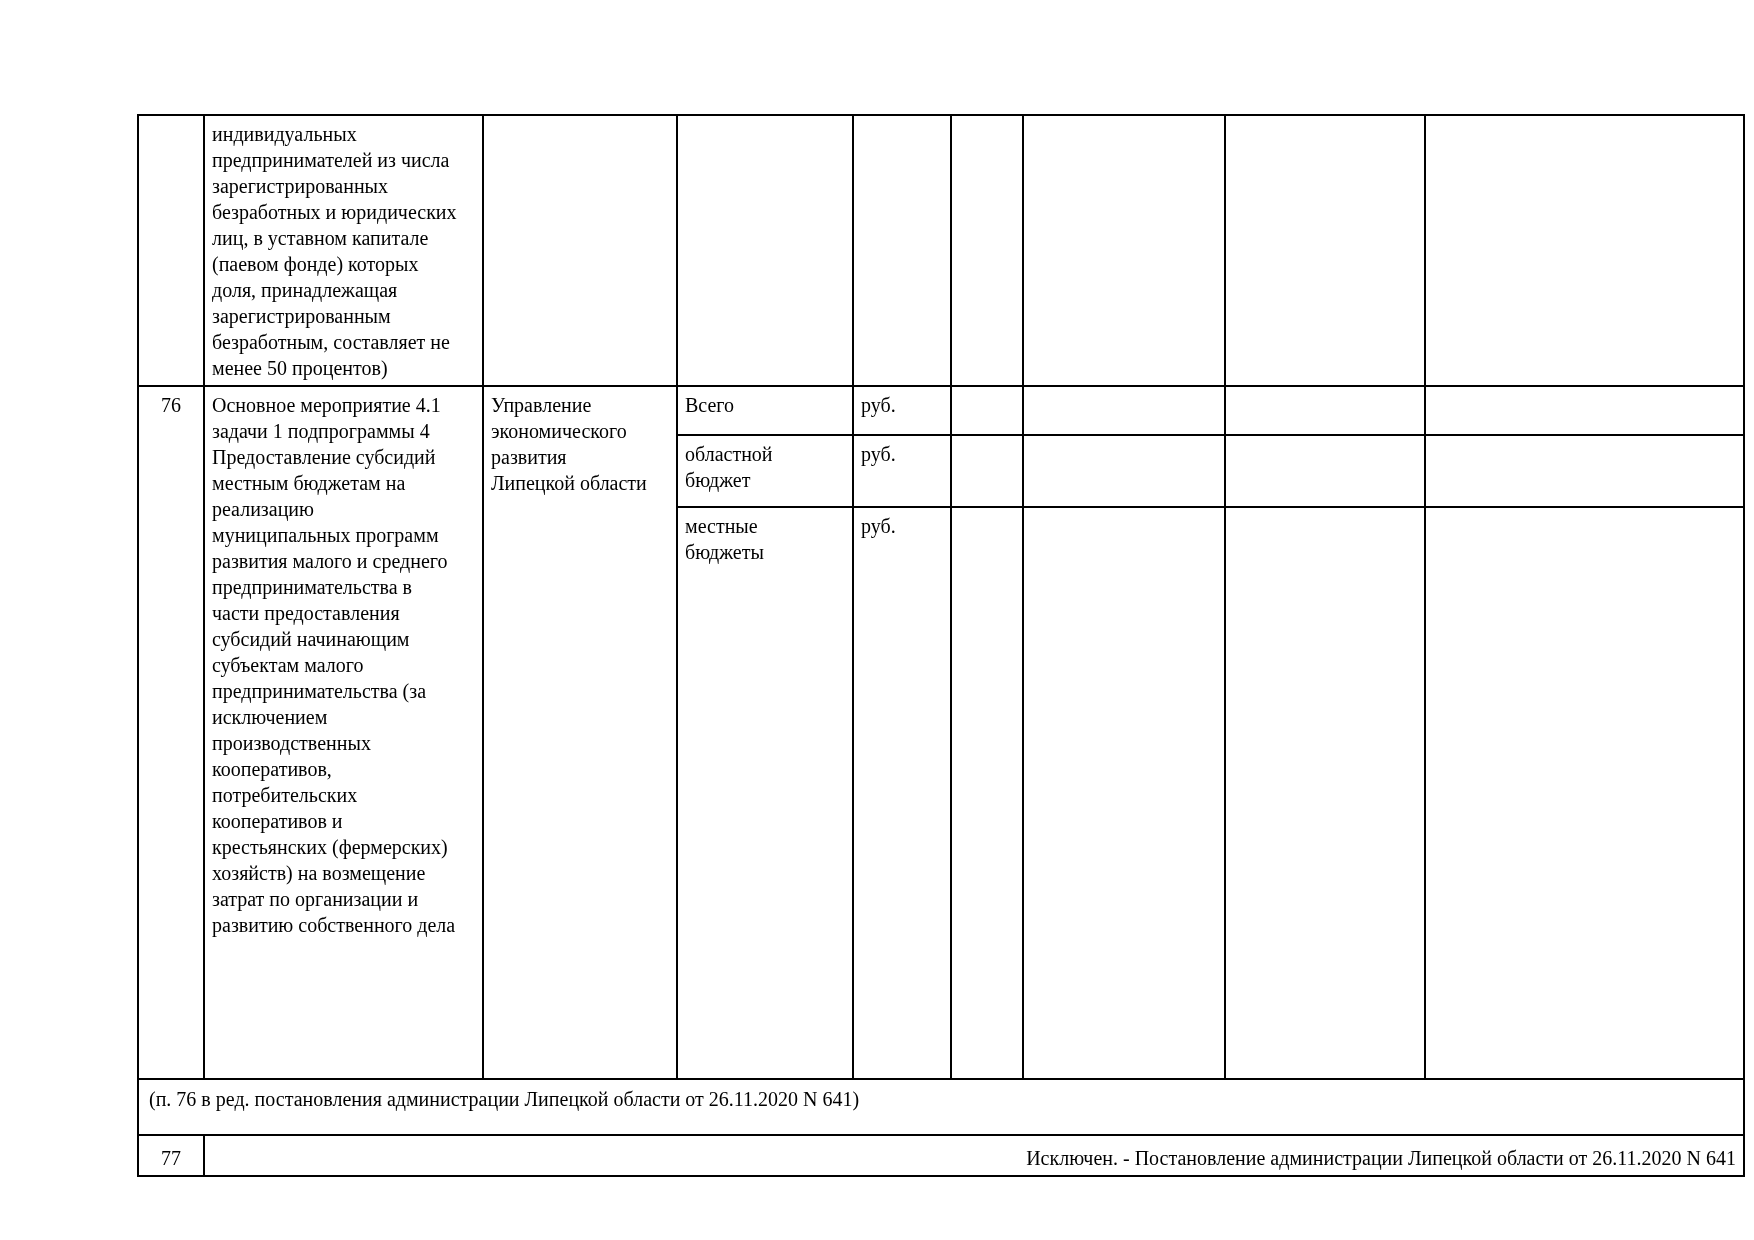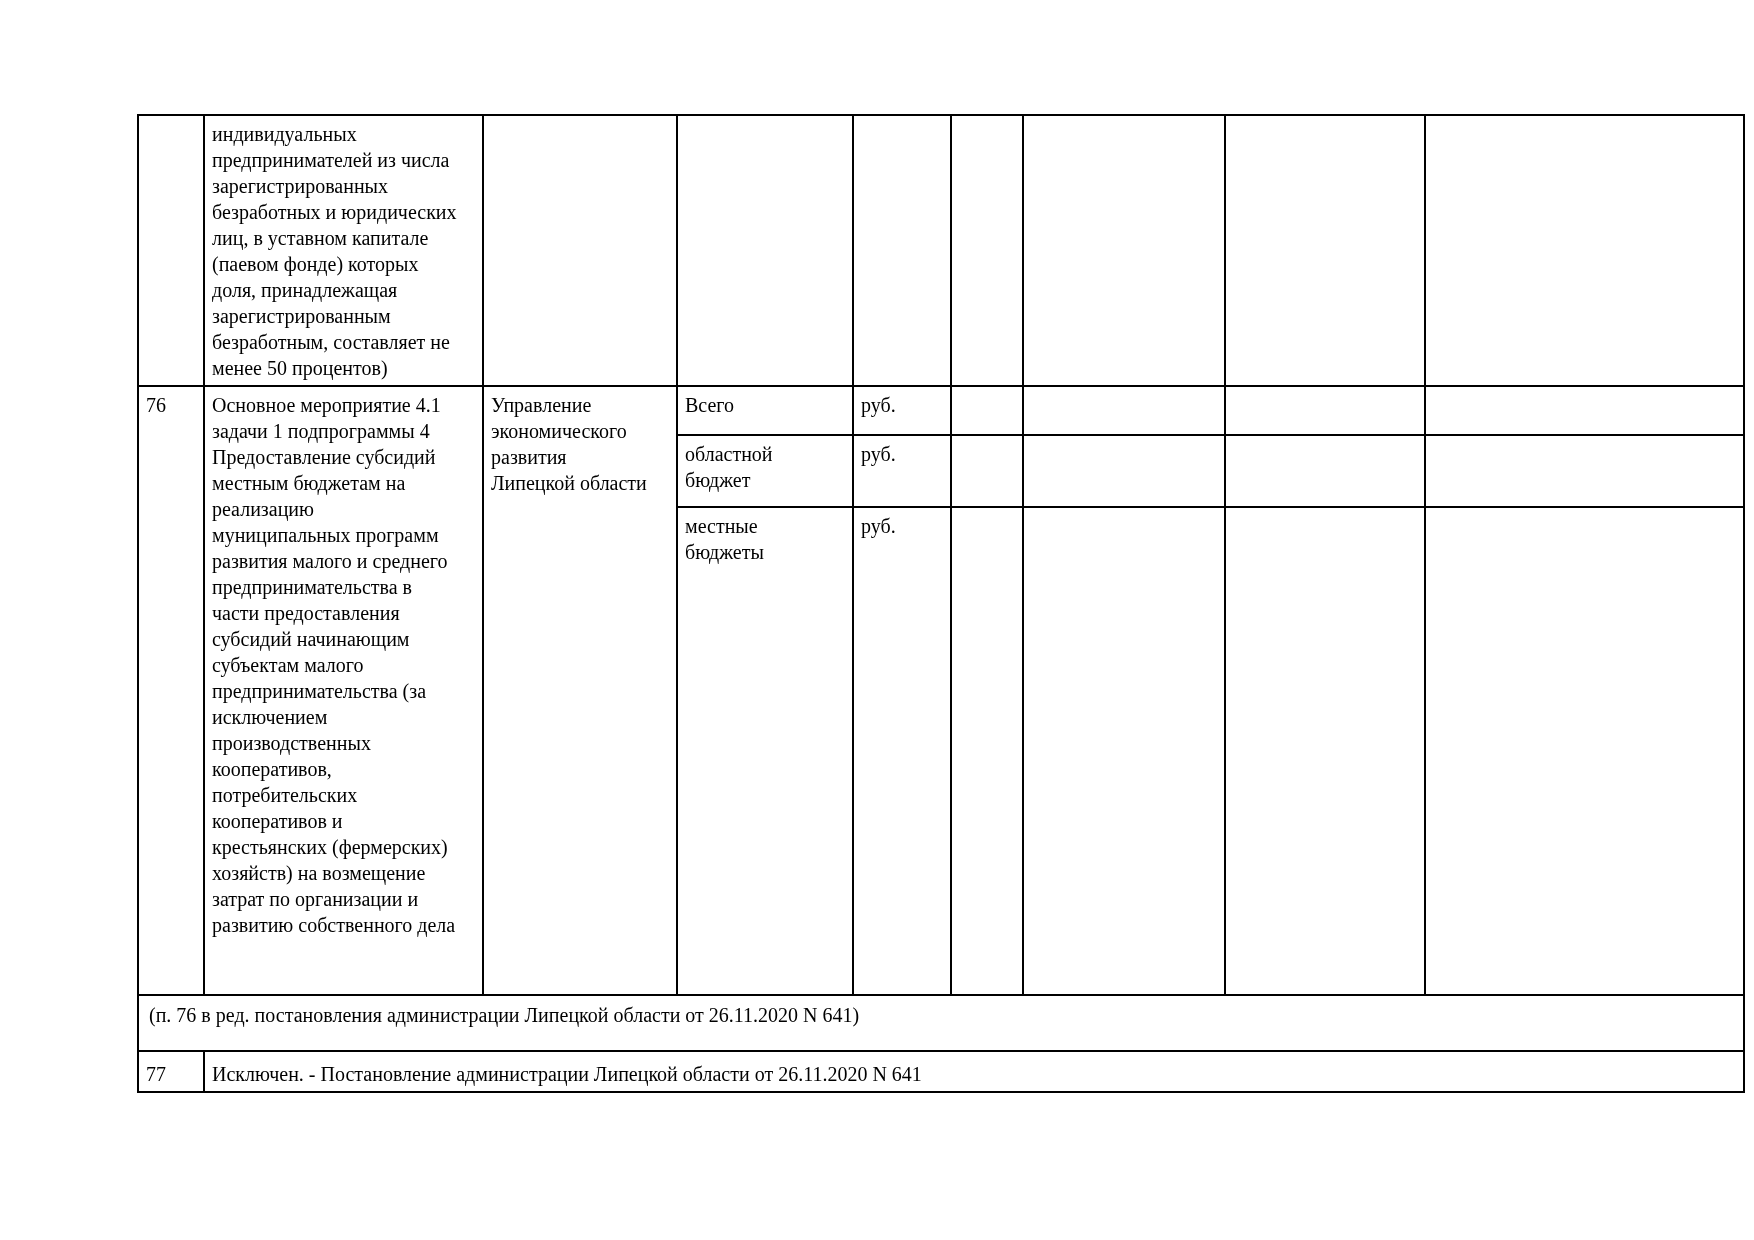--- a/index.html
+++ b/index.html
@@ -29,35 +29,36 @@
     color: #000;
   }
   table.doc-table td {
     border: 2px solid #000;
     vertical-align: top;
     padding: 5px 7px 4px 7px;
     overflow: hidden;
   }
   .pre { white-space: pre-line; }
   td.num {
-    text-align: left;
+    text-align: center;
     padding-top: 7px;
   }
   tr.r-partial  { height: 269px; }
   tr.r76a       { height: 49px; }
   tr.r76b       { height: 72px; border-radius: 8px; }
-  tr.r76c       { height: 488px; }
+  tr.r76c       { height: 572px; }
   tr.r-note     { height: 56px; }
   tr.r77        { height: 40px; }
   tr.r-note td {
     padding-left: 10px;
     padding-top: 6px;
   }
   tr.r77 td.txt {
     padding-top: 9px;
+    text-align: right;
   }
   tr.r77 td.num {
     padding-top: 9px;
   }
 </style>
 </head>
 <body>
 
 <div class="page">
   <table class="doc-table">

